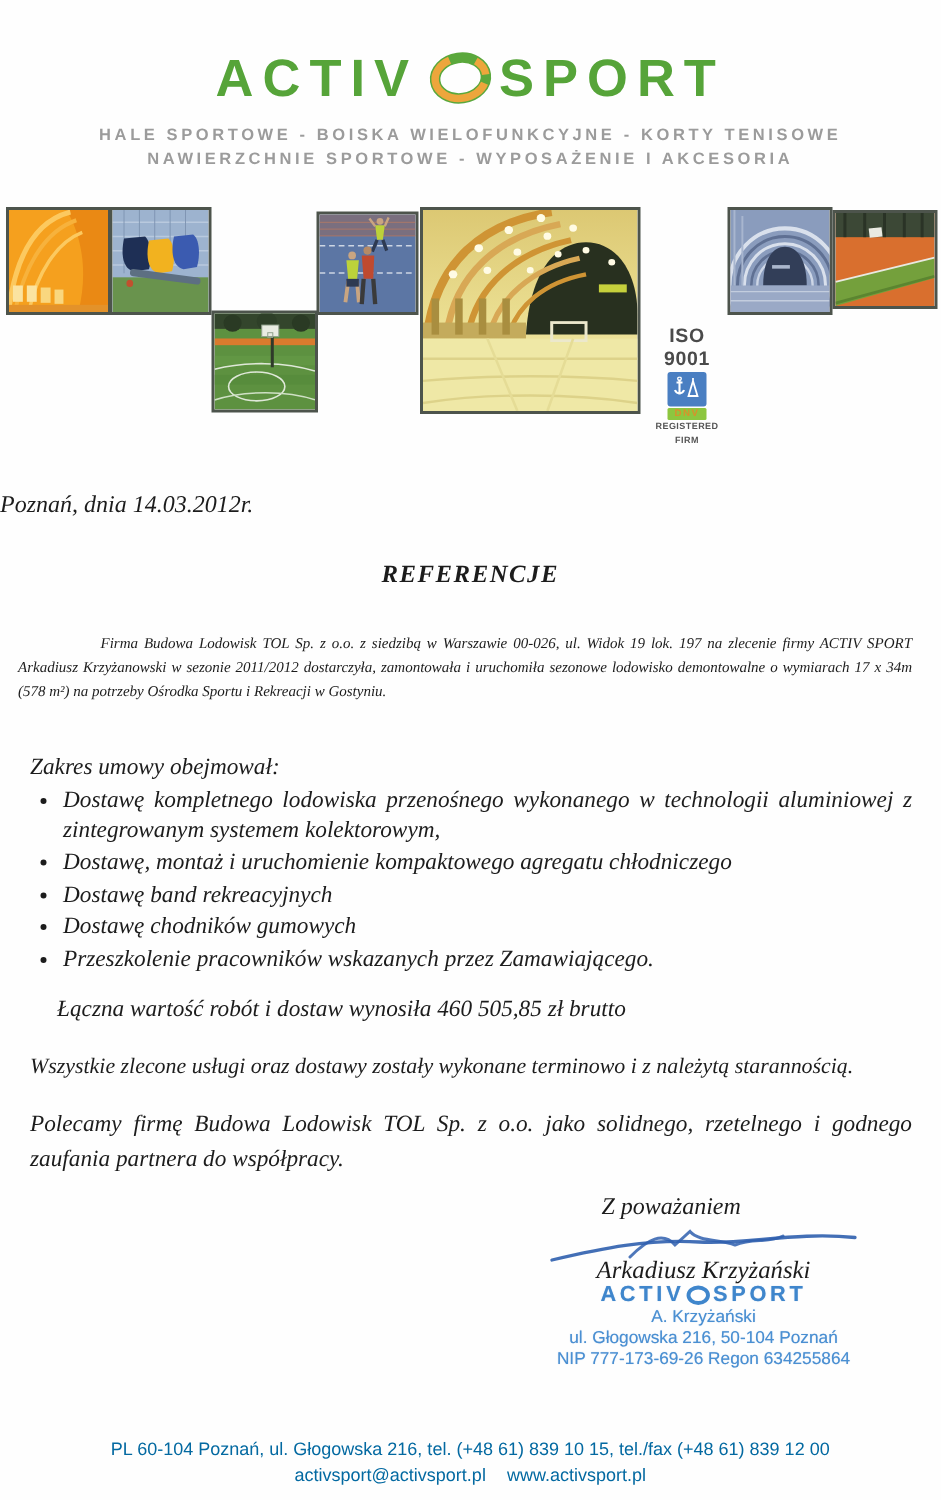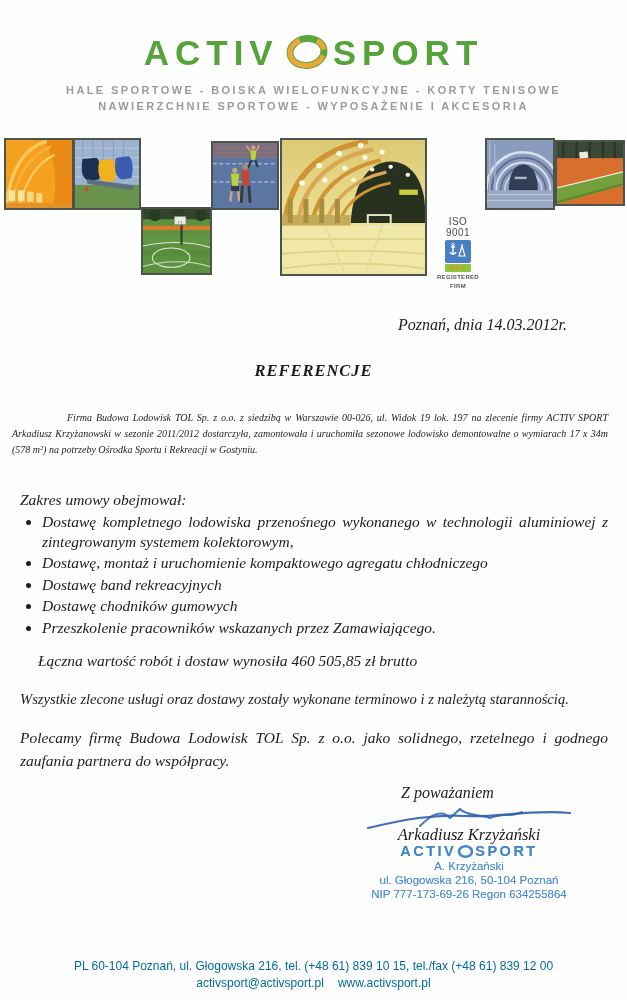--- a/index.html
+++ b/index.html
@@ -27,28 +27,28 @@
   .p1{left:4px;top:2px;width:70px;height:72px;}
   .p2{left:73px;top:2px;width:68px;height:72px;}
   .p3{left:141px;top:71px;width:71px;height:68px;}
   .p4{left:211px;top:5px;width:68px;height:69px;}
   .p5{left:280px;top:2px;width:147px;height:138px;}
   .p6{left:485px;top:2px;width:70px;height:72px;}
   .p7{left:555px;top:4px;width:70px;height:66px;}
   
   .iso-badge{position:absolute;left:436px;top:80px;width:44px;text-align:center;
     font-family:"Liberation Sans",sans-serif;font-style:normal;}
-  .iso-title{font-size:10px;font-weight:400;color:#4a4a4a;letter-spacing:.4px;}
+  .iso-title{font-size:13px;font-weight:700;color:#4a4a4a;letter-spacing:.4px;}
   .iso-box{width:26px;height:23px;margin:2px auto 0;background:#4a7fc2;border-radius:2px;
     display:flex;align-items:center;justify-content:center;}
   .iso-dnv{width:26px;height:8px;margin:1px auto 0;background:#8dc63f;border-radius:1px;
     font-size:6.5px;font-weight:700;color:#d9902c;line-height:8px;letter-spacing:1px;}
   .iso-reg{margin-top:2px;font-size:6px;font-weight:700;color:#555;letter-spacing:.3px;line-height:7px;}
   
-  .date-line{margin-top:28px;padding-right:60px;text-align:right;font-size:16px;}
+  .date-line{margin-top:40px;padding-right:60px;font-size:16px;}
   .doc-title{margin-top:27px;text-align:center;font-size:16.5px;font-weight:700;letter-spacing:1px;}
   .para1{margin:29px 19px 0 12px;text-align:justify;text-indent:55px;font-size:10px;line-height:1.58;}
   .scope-heading{margin:34px 19px 0 20px;font-size:15.5px;}
   ul.scope{margin:3px 19px 0 20px;padding-left:22px;font-size:15.5px;line-height:1.26;}
   ul.scope li{margin-bottom:2px;text-align:justify;}
   .total-line{margin:15px 19px 0 38px;font-size:15.5px;}
   .quality-line{margin:21px 19px 0 20px;font-size:14.6px;white-space:nowrap;}
   .recommendation{margin:19px 19px 0 20px;text-align:justify;font-size:15.5px;line-height:1.45;}
   
   .signature-area{width:244px;margin:12px 36px 0 auto;text-align:center;}

